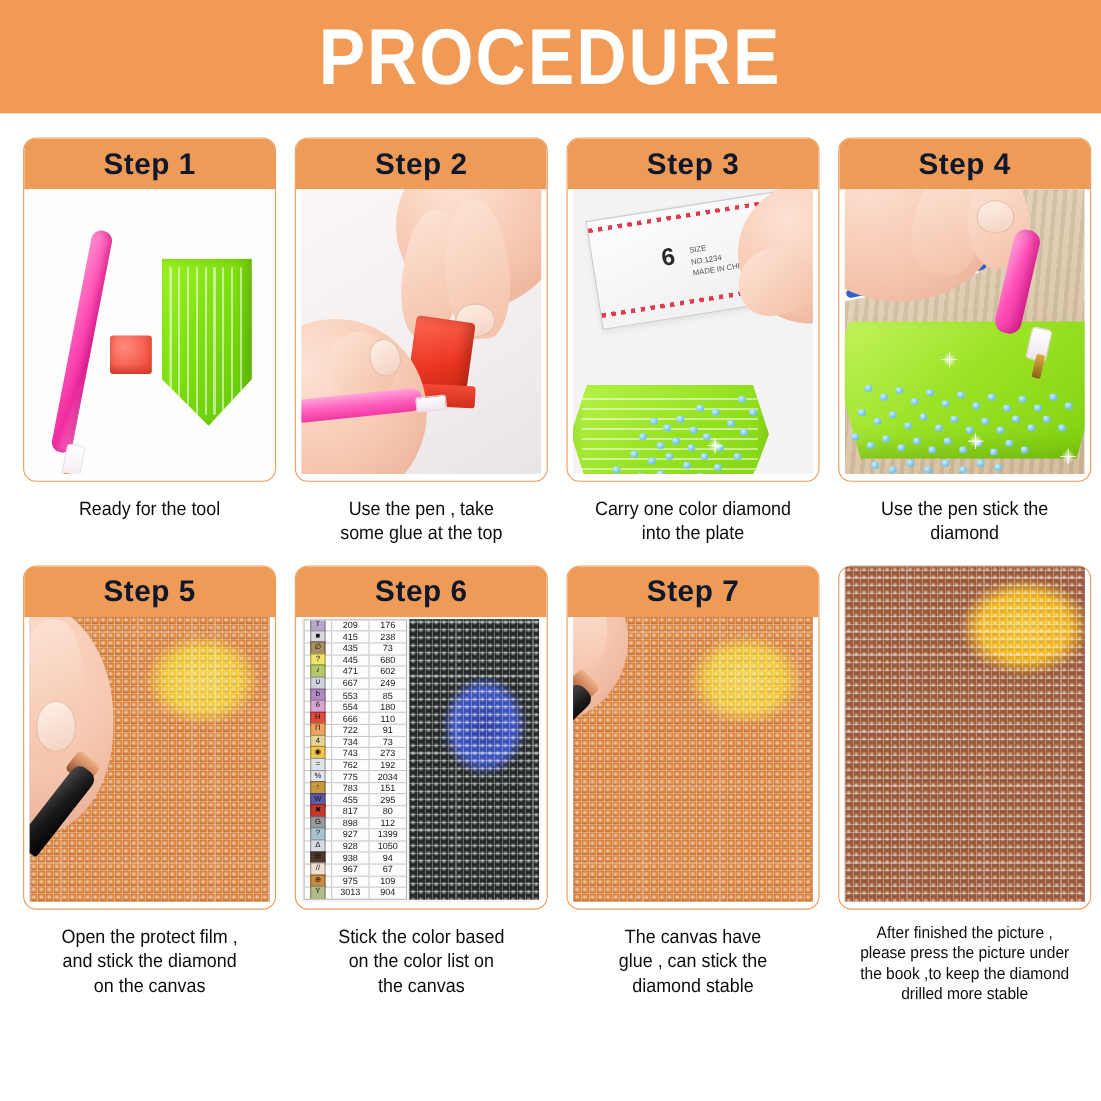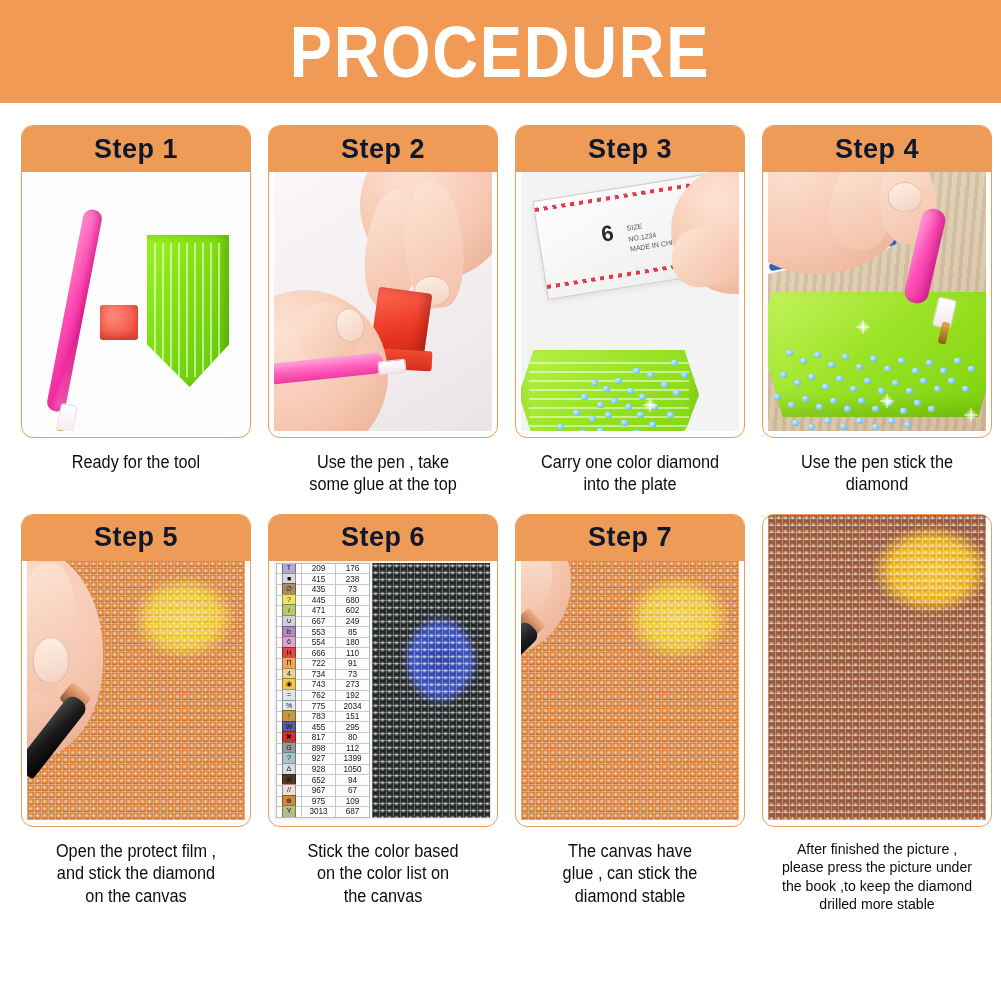--- a/index.html
+++ b/index.html
@@ -767,21 +767,21 @@
                   <div class="cl-sym">
                     <div class="cl-chip" style="background: rgb(214, 221, 226);">∆</div>
                   </div>
                   <div class="cl-code">928</div>
                   <div class="cl-count">1050</div>
                 </div>
                 <div class="cl-row">
                   <div class="cl-sym">
                     <div class="cl-chip" style="background: rgb(79, 58, 44);">⌘</div>
                   </div>
-                  <div class="cl-code">652</div>
+                  <div class="cl-code">938</div>
                   <div class="cl-count">94</div>
                 </div>
                 <div class="cl-row">
                   <div class="cl-sym">
                     <div class="cl-chip" style="background: rgb(240, 222, 210);">//</div>
                   </div>
                   <div class="cl-code">967</div>
                   <div class="cl-count">67</div>
                 </div>
                 <div class="cl-row">
@@ -789,21 +789,21 @@
                     <div class="cl-chip" style="background: rgb(201, 139, 63);">⊕</div>
                   </div>
                   <div class="cl-code">975</div>
                   <div class="cl-count">109</div>
                 </div>
                 <div class="cl-row">
                   <div class="cl-sym">
                     <div class="cl-chip" style="background: rgb(179, 187, 134);">Y</div>
                   </div>
                   <div class="cl-code">3013</div>
-                  <div class="cl-count">687</div>
+                  <div class="cl-count">904</div>
                 </div>
               </div>
           </div>
         </div>
       </div>
       <div class="caption">
         <span>Stick the color based</span>
         <span>on the color list on</span>
         <span>the canvas</span>
       </div>

